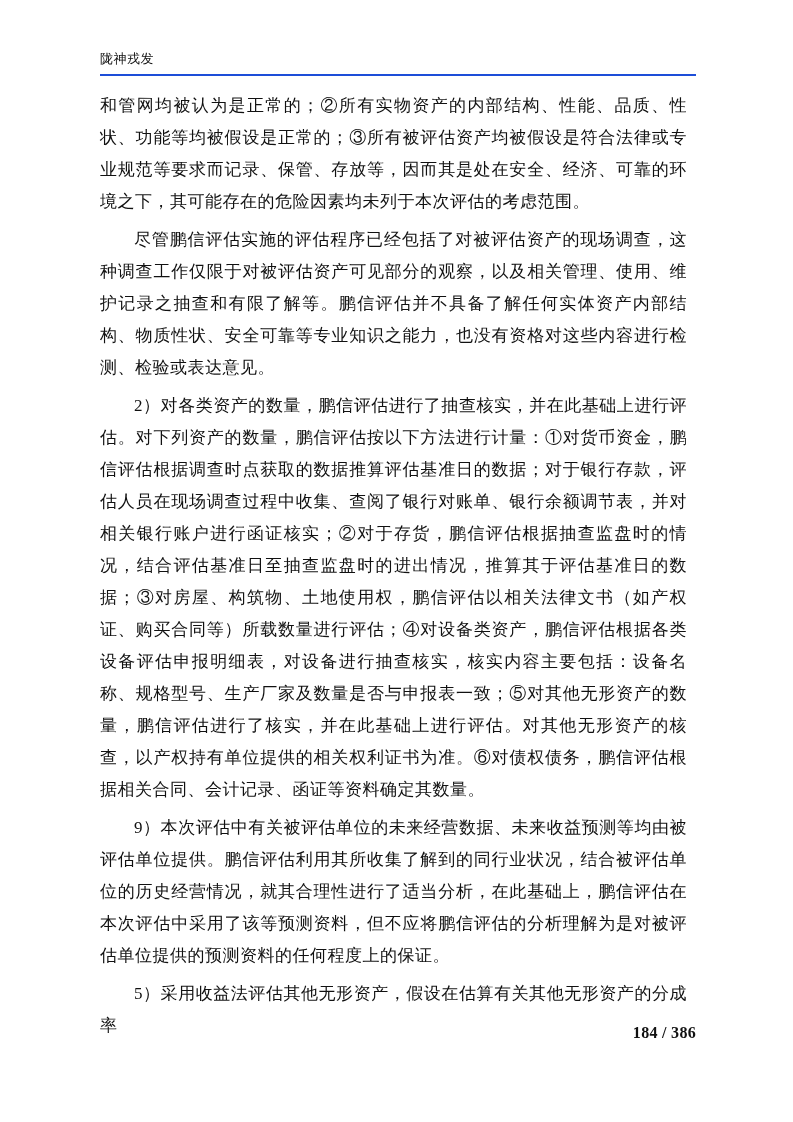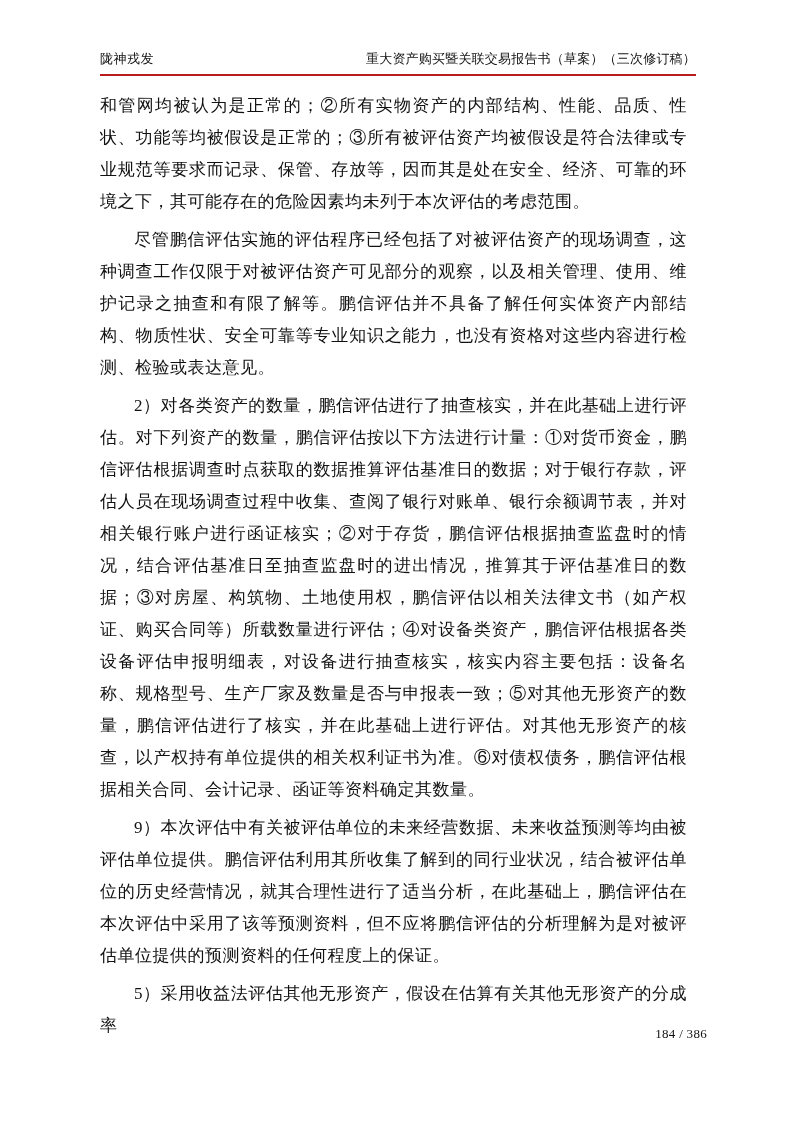--- a/index.html
+++ b/index.html
@@ -16,21 +16,21 @@
     color: #111111;
     font-family: "Liberation Serif", "DejaVu Serif", serif;
     box-sizing: border-box;
     padding: 50px 97px 0 100px;
     overflow: hidden;
   }
   .page-header {
     display: flex;
     justify-content: space-between;
     align-items: flex-end;
-    border-bottom: 2px solid #b91c1c;
+    border-bottom: 2px solid #1d4ed8;
     padding-bottom: 6px;
     font-size: 13px;
     line-height: 18px;
     white-space: nowrap;
     font-family: Liberation Serif, serif;
   }
   .page-header .header-left {
     letter-spacing: 0.5px;
   }
   .page-header .header-right {
@@ -46,35 +46,34 @@
   }
   .para {
     margin: 0 9px 6px 0;
     text-indent: 2em;
   }
   .para.no-indent {
     text-indent: 0;
   }
   .page-footer {
     position: absolute;
-    right: 86px;
+    right: 97px;
     bottom: 80px;
-    font-size: 13px;
-    font-weight: normal;
+    font-size: 16px;
+    font-weight: bold;
     letter-spacing: 0.3px;
   }
 </style>
 </head>
 <body>
 
 <div class="page">
 
   <header class="page-header">
     <span class="header-left">陇神戎发</span>
-    <span class="header-right">重大资产购买暨关联交易报告书（草案）（三次修订稿）</span>
   </header>
 
   <main class="page-body">
     <p class="para no-indent">和管网均被认为是正常的；②所有实物资产的内部结构、性能、品质、性状、功能等均被假设是正常的；③所有被评估资产均被假设是符合法律或专业规范等要求而记录、保管、存放等，因而其是处在安全、经济、可靠的环境之下，其可能存在的危险因素均未列于本次评估的考虑范围。</p>
     <p class="para">尽管鹏信评估实施的评估程序已经包括了对被评估资产的现场调查，这种调查工作仅限于对被评估资产可见部分的观察，以及相关管理、使用、维护记录之抽查和有限了解等。鹏信评估并不具备了解任何实体资产内部结构、物质性状、安全可靠等专业知识之能力，也没有资格对这些内容进行检测、检验或表达意见。</p>
     <p class="para">2）对各类资产的数量，鹏信评估进行了抽查核实，并在此基础上进行评估。对下列资产的数量，鹏信评估按以下方法进行计量：①对货币资金，鹏信评估根据调查时点获取的数据推算评估基准日的数据；对于银行存款，评估人员在现场调查过程中收集、查阅了银行对账单、银行余额调节表，并对相关银行账户进行函证核实；②对于存货，鹏信评估根据抽查监盘时的情况，结合评估基准日至抽查监盘时的进出情况，推算其于评估基准日的数据；③对房屋、构筑物、土地使用权，鹏信评估以相关法律文书（如产权证、购买合同等）所载数量进行评估；④对设备类资产，鹏信评估根据各类设备评估申报明细表，对设备进行抽查核实，核实内容主要包括：设备名称、规格型号、生产厂家及数量是否与申报表一致；⑤对其他无形资产的数量，鹏信评估进行了核实，并在此基础上进行评估。对其他无形资产的核查，以产权持有单位提供的相关权利证书为准。⑥对债权债务，鹏信评估根据相关合同、会计记录、函证等资料确定其数量。</p>
     <p class="para">9）本次评估中有关被评估单位的未来经营数据、未来收益预测等均由被评估单位提供。鹏信评估利用其所收集了解到的同行业状况，结合被评估单位的历史经营情况，就其合理性进行了适当分析，在此基础上，鹏信评估在本次评估中采用了该等预测资料，但不应将鹏信评估的分析理解为是对被评估单位提供的预测资料的任何程度上的保证。</p>
     <p class="para">5）采用收益法评估其他无形资产，假设在估算有关其他无形资产的分成率</p>
   </main>
 

